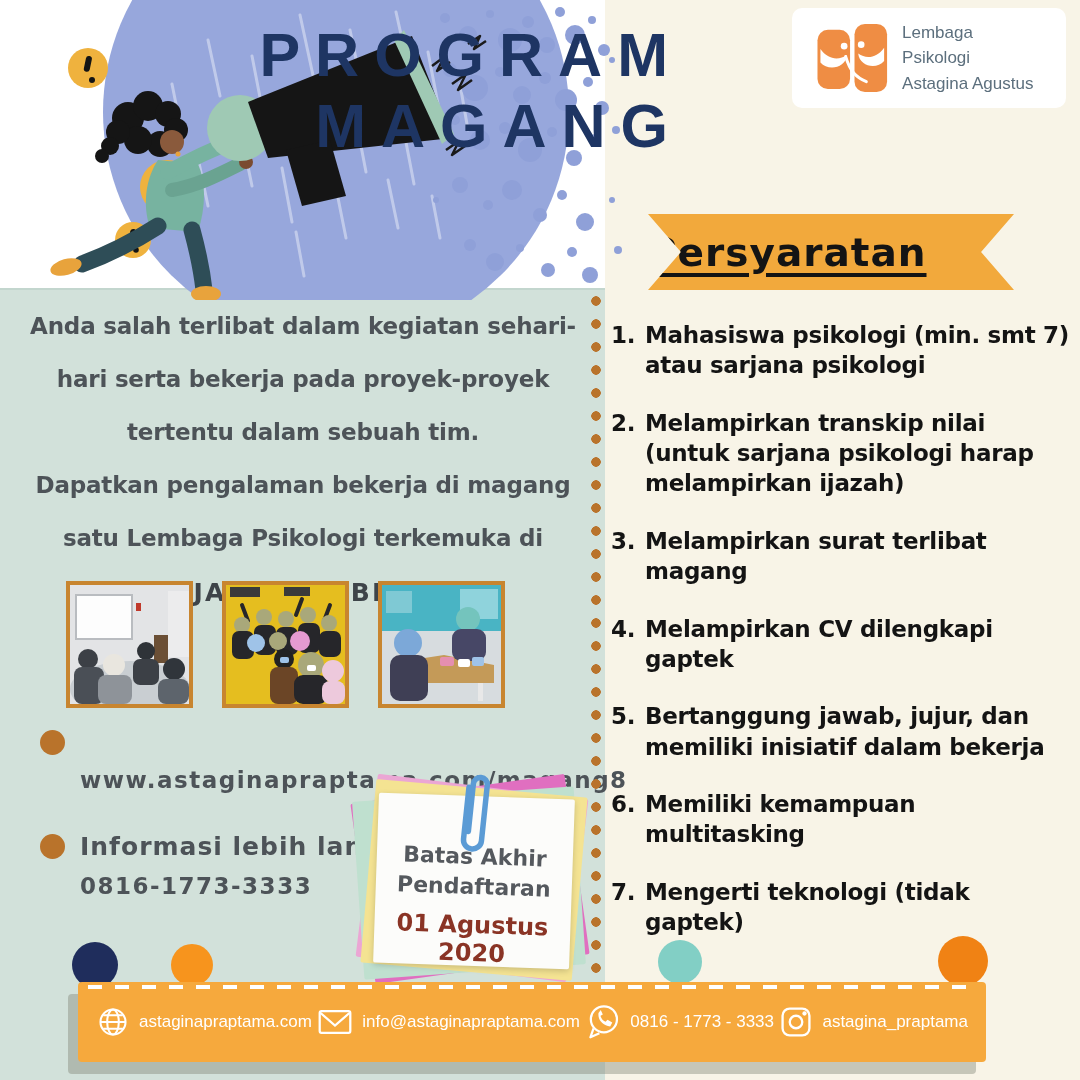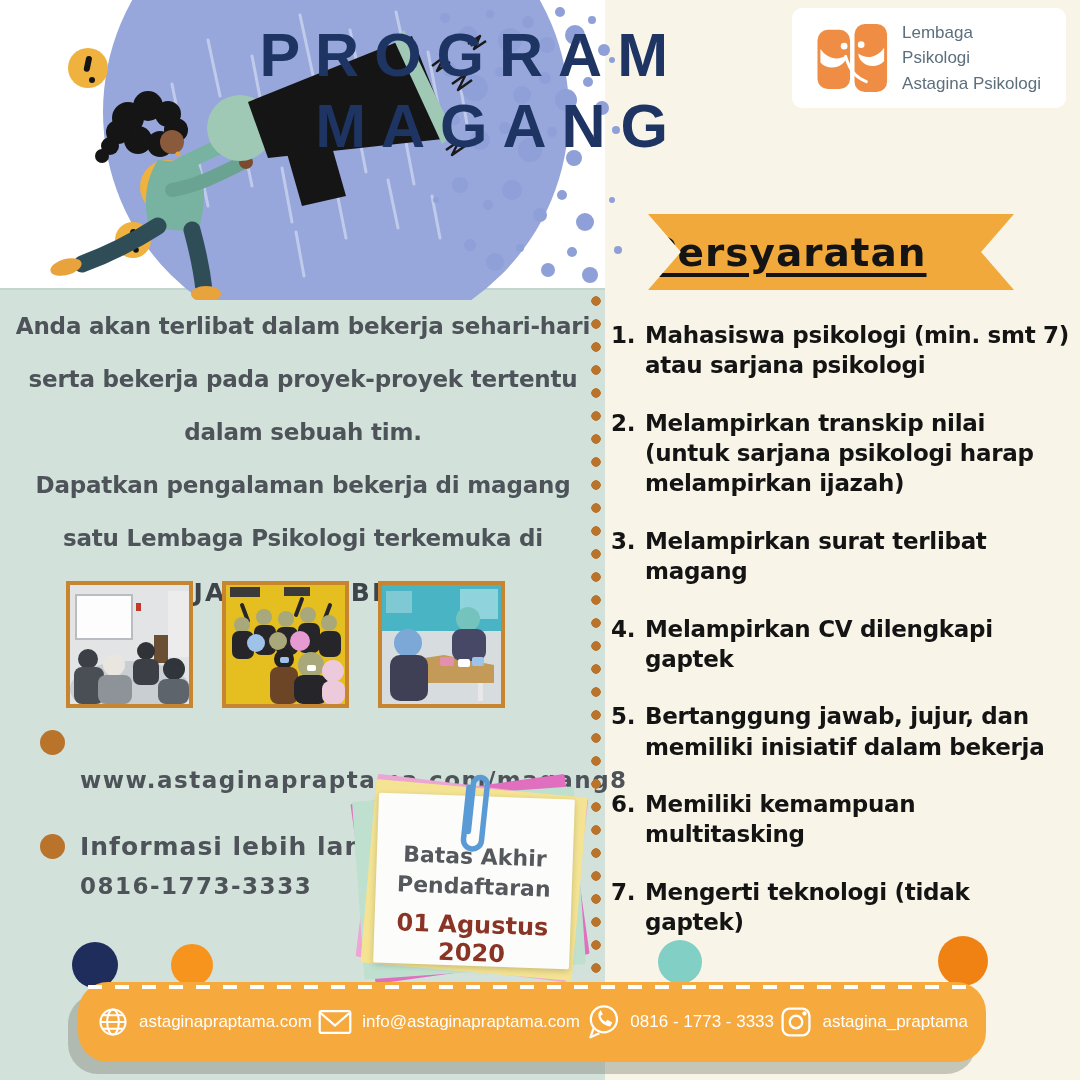--- a/index.html
+++ b/index.html
@@ -73,21 +73,21 @@
            background-size:12px 23px;background-repeat:repeat-y;}
 
   
   .dot{position:absolute;border-radius:50%;z-index:4;}
   .dot-navy{left:72px;top:942px;width:46px;height:46px;background:#1f2d5c;}
   .dot-orange1{left:171px;top:944px;width:42px;height:42px;background:#f7941d;}
   .dot-teal{left:658px;top:940px;width:44px;height:44px;background:#82cfc5;}
   .dot-orange2{left:938px;top:936px;width:50px;height:50px;background:#f08214;}
 
   .footer{position:absolute;left:78px;top:982px;width:908px;height:80px;background:#f6a93d;
-          border-radius:30px;z-index:5;box-shadow:-10px 12px 0 rgba(128,133,118,.42);
+          border-radius:4px;z-index:5;box-shadow:-10px 12px 0 rgba(128,133,118,.42);
           display:flex;align-items:center;justify-content:space-between;
           padding:0 18px;box-sizing:border-box;}
   .footer::before{content:"";position:absolute;left:10px;right:10px;top:3px;height:4px;
           background:repeating-linear-gradient(90deg,#ffffff 0 14px,transparent 14px 27px);}
   .f-item{display:flex;align-items:center;gap:9px;color:#ffffff;white-space:nowrap;
           font-family:"Liberation Sans",sans-serif;font-size:17px;}
   .f-item svg{flex:none;}
 </style>
 </head>
 <body>
@@ -226,21 +226,21 @@
       <rect x="2" y="10" width="44" height="80" rx="14" fill="#ef8d44"></rect>
       <rect x="52" y="2" width="44" height="92" rx="14" fill="#ef8d44"></rect>
       <circle cx="38" cy="32" r="4.5" fill="#ffffff"></circle>
       <circle cx="61" cy="30" r="4.5" fill="#ffffff"></circle>
       <path d="M6 36 C16 50 30 52 42 44 C40 62 16 66 6 54 Z" fill="#ffffff"></path>
       <path d="M92 34 C82 48 68 50 57 42 C59 60 82 64 92 52 Z" fill="#ffffff"></path>
       <path d="M40 46 C46 66 54 74 68 80" stroke="#ffffff" stroke-width="4" fill="none" stroke-linecap="round"></path>
     </svg>
     <div class="logo-text">
       <div>Lembaga Psikologi</div>
-      <div>Astagina Psikologi</div>
+      <div>Astagina Agustus</div>
     </div>
   </div>
 
   <div class="banner">
     <span>Persyaratan</span>
   </div>
 
   <ol class="req-list">
     <li class="req-item">
       <span class="req-num">1.</span>
@@ -266,21 +266,21 @@
       <span class="req-num">6.</span>
       <span>Memiliki kemampuan multitasking</span>
       </li>
     <li class="req-item">
       <span class="req-num">7.</span>
       <span>Mengerti teknologi (tidak gaptek)</span>
       </li>
   </ol>
 
   <div class="intro">
-    <div>Anda akan terlibat dalam bekerja sehari-hari serta bekerja pada proyek-proyek tertentu dalam sebuah tim.</div>
+    <div>Anda salah terlibat dalam kegiatan sehari-hari serta bekerja pada proyek-proyek tertentu dalam sebuah tim.</div>
     <div>Dapatkan pengalaman bekerja di magang satu Lembaga Psikologi terkemuka di</div>
     <div class="hl">JABODETABEK</div>
   </div>
 
   <div class="photos">
     <div class="photo">
       <svg viewBox="0 0 119 119">
         <rect width="119" height="119" fill="#e3e4e6"></rect>
         <rect x="6" y="10" width="56" height="44" fill="#fdfdfd" stroke="#b9bcc0" stroke-width="2"></rect>
         <rect x="98" y="6" width="21" height="66" fill="#ececed"></rect>

